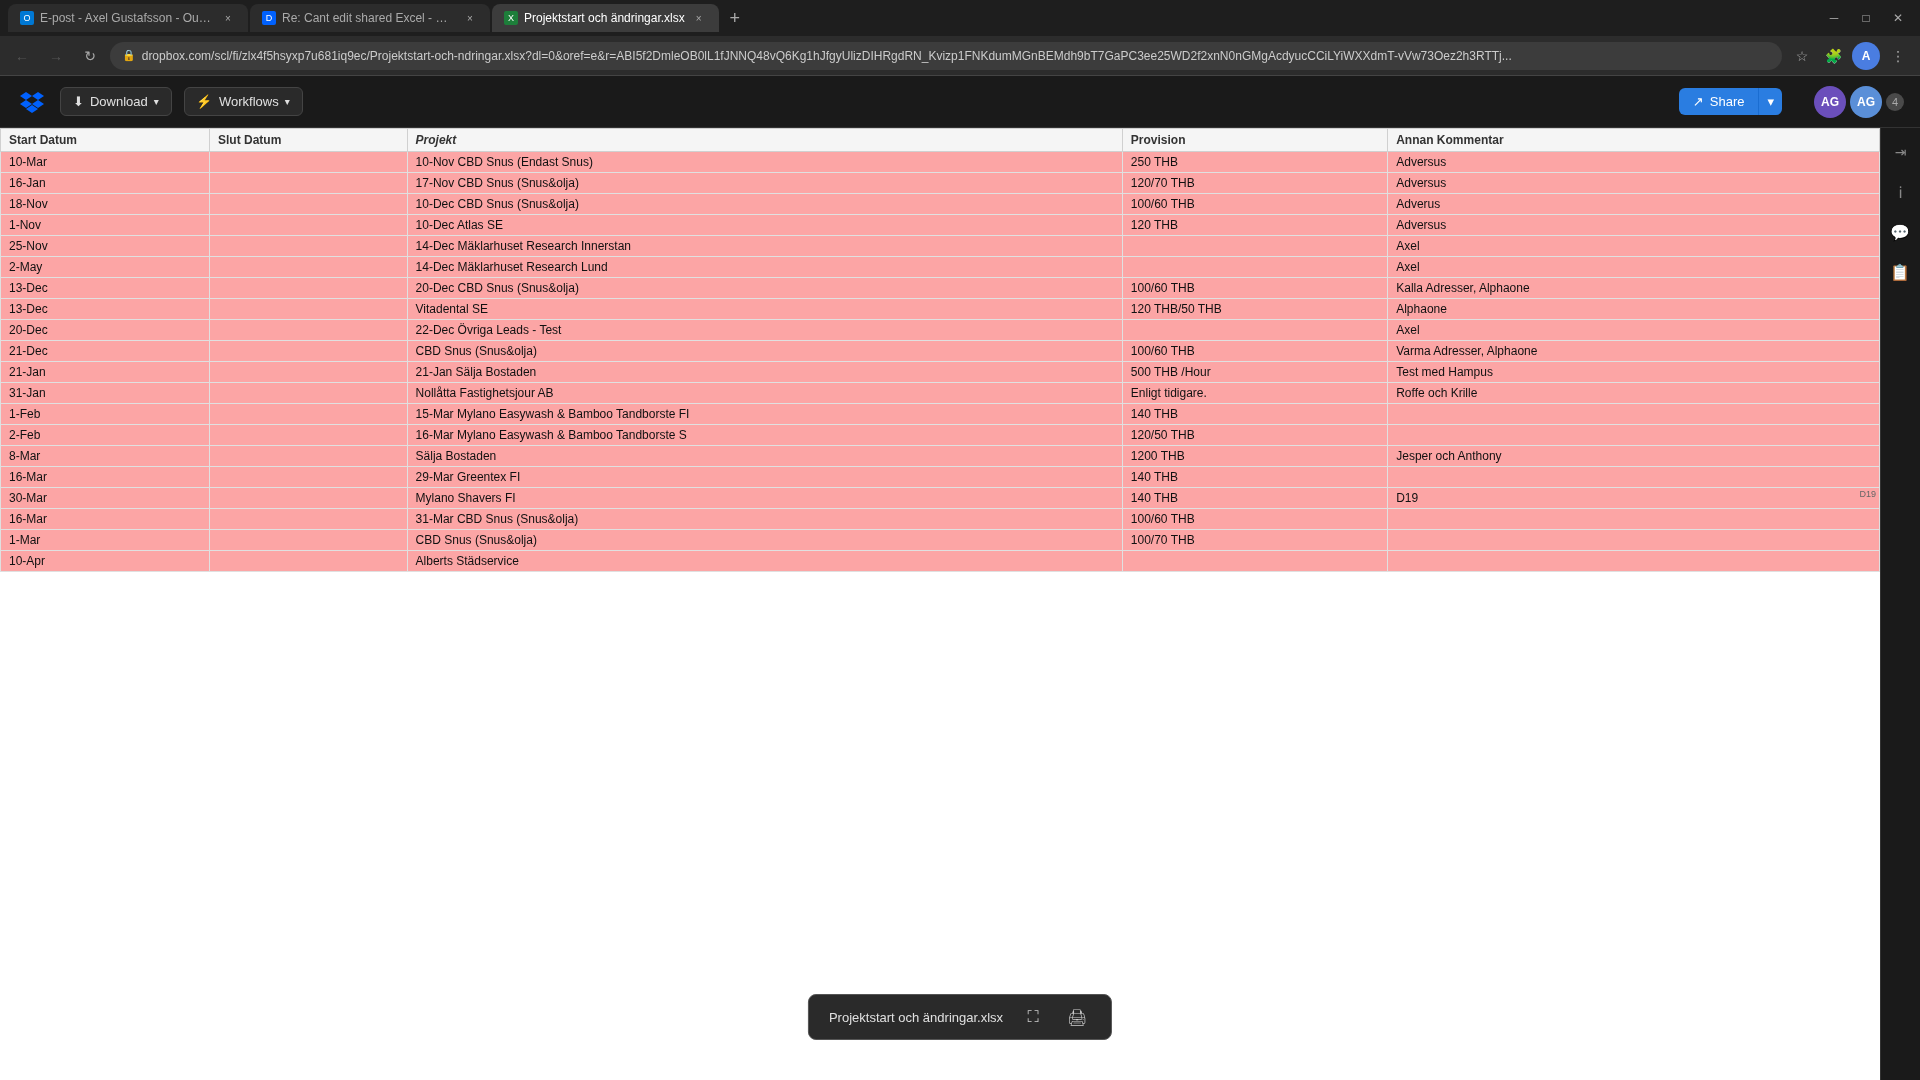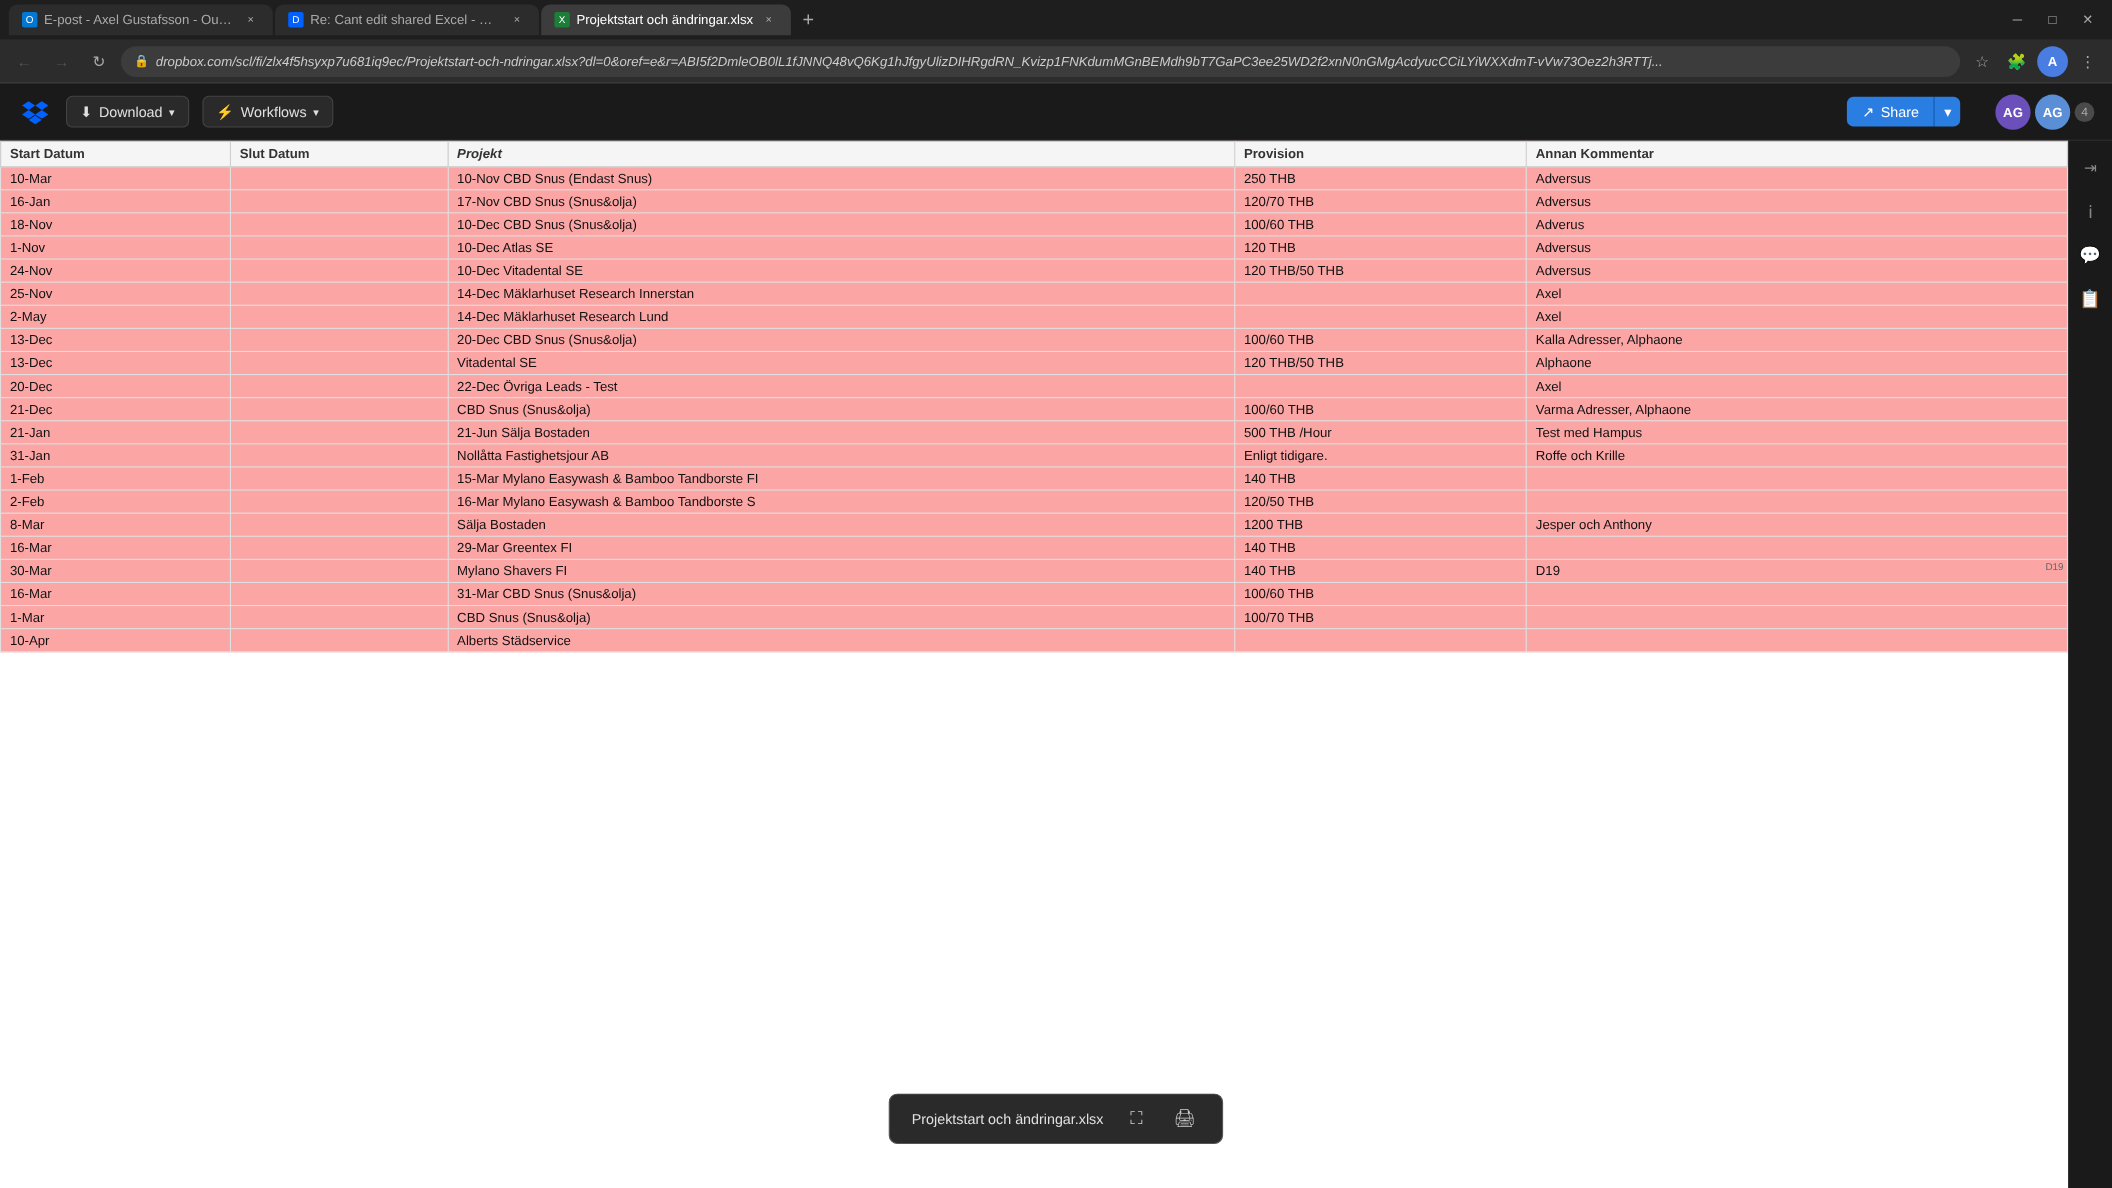--- a/index.html
+++ b/index.html
@@ -15,21 +15,21 @@
     .tab .close-btn { width: 16px; height: 16px; border-radius: 50%; display: flex; align-items: center; justify-content: center; font-size: 10px; flex-shrink: 0; color: #aaa; }
     .tab-add { width: 28px; height: 28px; display: flex; align-items: center; justify-content: center; border-radius: 50%; color: #aaa; font-size: 18px; cursor: pointer; }
     .tab-controls { margin-left: auto; display: flex; gap: 4px; }
     .tab-ctrl-btn { width: 28px; height: 28px; display: flex; align-items: center; justify-content: center; color: #aaa; font-size: 12px; }
 
     .nav-bar { display: flex; align-items: center; height: 40px; background: #2c2c2c; padding: 0 8px; gap: 6px; border-bottom: 1px solid #444; }
     .nav-btn { width: 28px; height: 28px; display: flex; align-items: center; justify-content: center; border-radius: 50%; color: #aaa; font-size: 14px; cursor: pointer; }
     .nav-btn.disabled { color: #555; cursor: default; }
     .address-bar { flex: 1; background: #3c3c3c; border-radius: 20px; height: 28px; display: flex; align-items: center; padding: 0 12px; font-size: 12px; color: #ccc; gap: 6px; }
     .address-bar .lock-icon { color: #4caf50; font-size: 11px; }
-    .address-text { flex: 1; overflow: hidden; text-overflow: ellipsis; white-space: nowrap; font-style: italic; }
+    .address-text { flex: 1; overflow: hidden; text-overflow: ellipsis; white-space: nowrap; }
     .nav-actions { display: flex; gap: 4px; }
 
     
     .app-toolbar { display: flex; align-items: center; height: 52px; background: #1a1a1a; padding: 0 16px; gap: 12px; border-bottom: 1px solid #333; }
     .dropbox-logo { width: 32px; height: 32px; display: flex; align-items: center; justify-content: center; }
     .dropbox-logo svg { width: 24px; height: 24px; }
     .toolbar-btn { display: flex; align-items: center; gap: 6px; padding: 6px 12px; border-radius: 6px; border: 1px solid #444; background: #2a2a2a; color: #e0e0e0; font-size: 13px; cursor: pointer; }
     .toolbar-spacer { flex: 1; }
     .share-btn { display: flex; align-items: center; gap: 6px; padding: 6px 14px; border-radius: 6px 0 0 6px; background: #2a7de1; color: #fff; font-size: 13px; cursor: pointer; border: none; }
     .share-dropdown { padding: 6px 8px; border-radius: 0 6px 6px 0; background: #2a7de1; color: #fff; cursor: pointer; border-left: 1px solid #1a6dd1; }
@@ -173,27 +173,20 @@
               <td>Adverus</td>
             </tr>
             <tr>
               <td>1-Nov</td>
               <td></td>
               <td>10-Dec Atlas SE</td>
               <td>120 THB</td>
               <td>Adversus</td>
             </tr>
             <tr>
-              <td>24-Nov</td>
-              <td></td>
-              <td>10-Dec Vitadental SE</td>
-              <td>120 THB/50 THB</td>
-              <td>Adversus</td>
-            </tr>
-            <tr>
               <td>25-Nov</td>
               <td></td>
               <td>14-Dec Mäklarhuset Research Innerstan</td>
               <td></td>
               <td>Axel</td>
             </tr>
             <tr>
               <td>2-May</td>
               <td></td>
               <td>14-Dec Mäklarhuset Research Lund</td>
@@ -224,21 +217,21 @@
             <tr>
               <td>21-Dec</td>
               <td></td>
               <td>CBD Snus (Snus&amp;olja)</td>
               <td>100/60 THB</td>
               <td>Varma Adresser, Alphaone</td>
             </tr>
             <tr>
               <td>21-Jan</td>
               <td></td>
-              <td>21-Jun Sälja Bostaden</td>
+              <td>21-Jan Sälja Bostaden</td>
               <td>500 THB /Hour</td>
               <td>Test med Hampus</td>
             </tr>
             <tr>
               <td>31-Jan</td>
               <td></td>
               <td>Nollåtta Fastighetsjour AB</td>
               <td>Enligt tidigare.</td>
               <td>Roffe och Krille</td>
             </tr>

